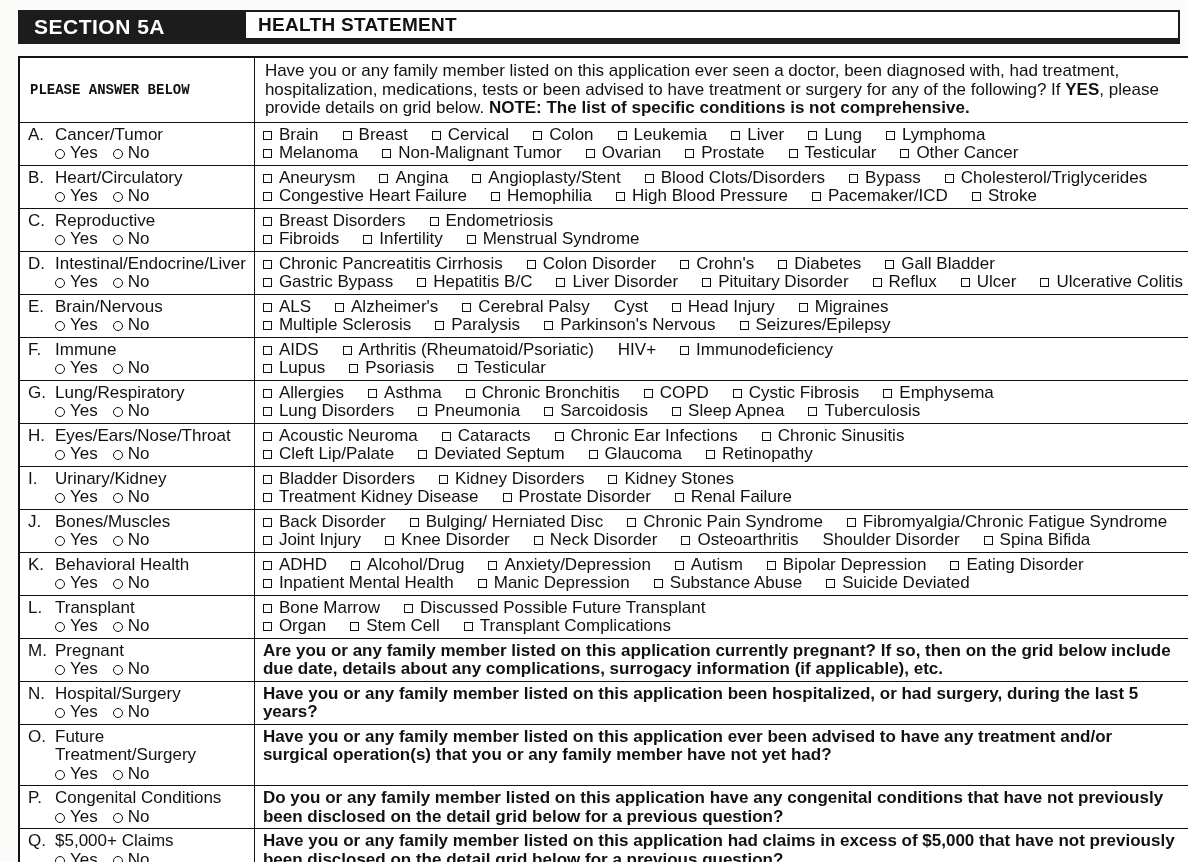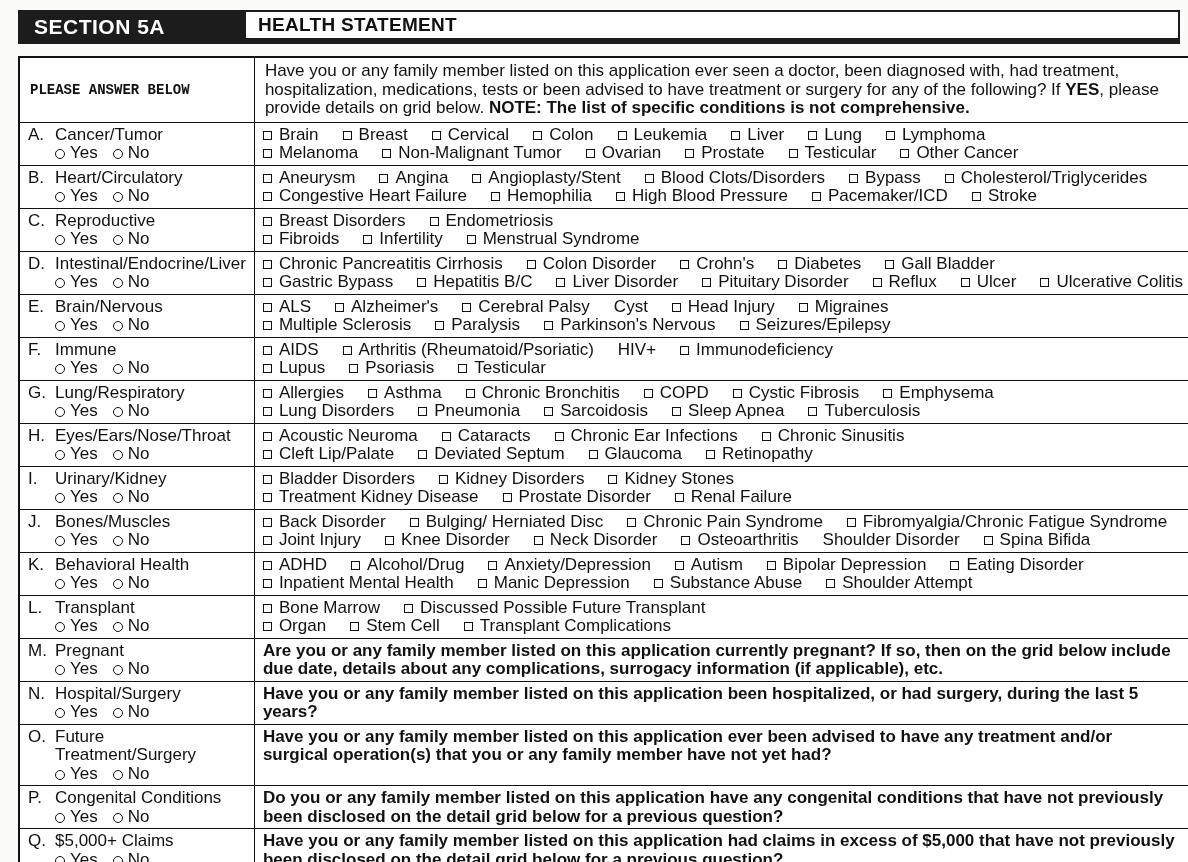--- a/index.html
+++ b/index.html
@@ -236,21 +236,21 @@
               <span class="letter">K.</span>
               <span class="cat">Behavioral Health</span>
             </div>
             <div class="yn-line">
               <span class="yn-opt"><span class="radio"></span><span>Yes</span></span>
               <span class="yn-opt"><span class="radio"></span><span>No</span></span>
             </div>
           </td>
           <td class="col-detail">
             <div class="check-line"><span class="chk-item"><span class="box"></span><span>ADHD</span></span><span class="chk-item"><span class="box"></span><span>Alcohol/Drug</span></span><span class="chk-item"><span class="box"></span><span>Anxiety/Depression</span></span><span class="chk-item"><span class="box"></span><span>Autism</span></span><span class="chk-item"><span class="box"></span><span>Bipolar Depression</span></span><span class="chk-item"><span class="box"></span><span>Eating Disorder</span></span></div>
-            <div class="check-line"><span class="chk-item"><span class="box"></span><span>Inpatient Mental Health</span></span><span class="chk-item"><span class="box"></span><span>Manic Depression</span></span><span class="chk-item"><span class="box"></span><span>Substance Abuse</span></span><span class="chk-item"><span class="box"></span><span>Shoulder Attempt</span></span></div>
+            <div class="check-line"><span class="chk-item"><span class="box"></span><span>Inpatient Mental Health</span></span><span class="chk-item"><span class="box"></span><span>Manic Depression</span></span><span class="chk-item"><span class="box"></span><span>Substance Abuse</span></span><span class="chk-item"><span class="box"></span><span>Suicide Deviated</span></span></div>
           </td>
         </tr>
         <tr>
           <td class="col-cat">
             <div class="cat-line">
               <span class="letter">L.</span>
               <span class="cat">Transplant</span>
             </div>
             <div class="yn-line">
               <span class="yn-opt"><span class="radio"></span><span>Yes</span></span>

